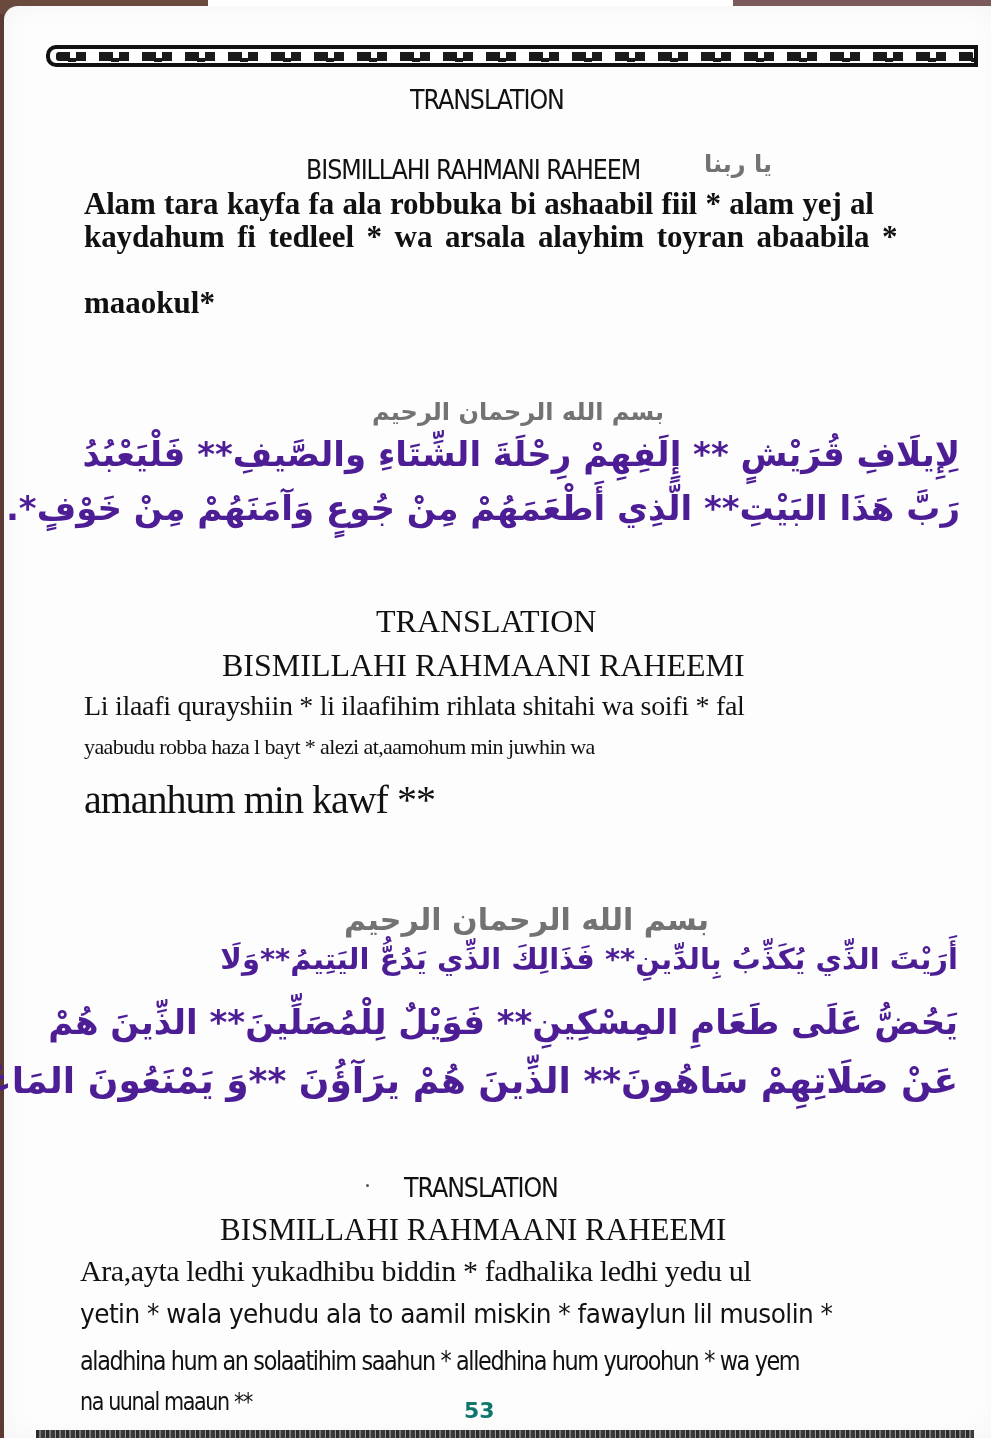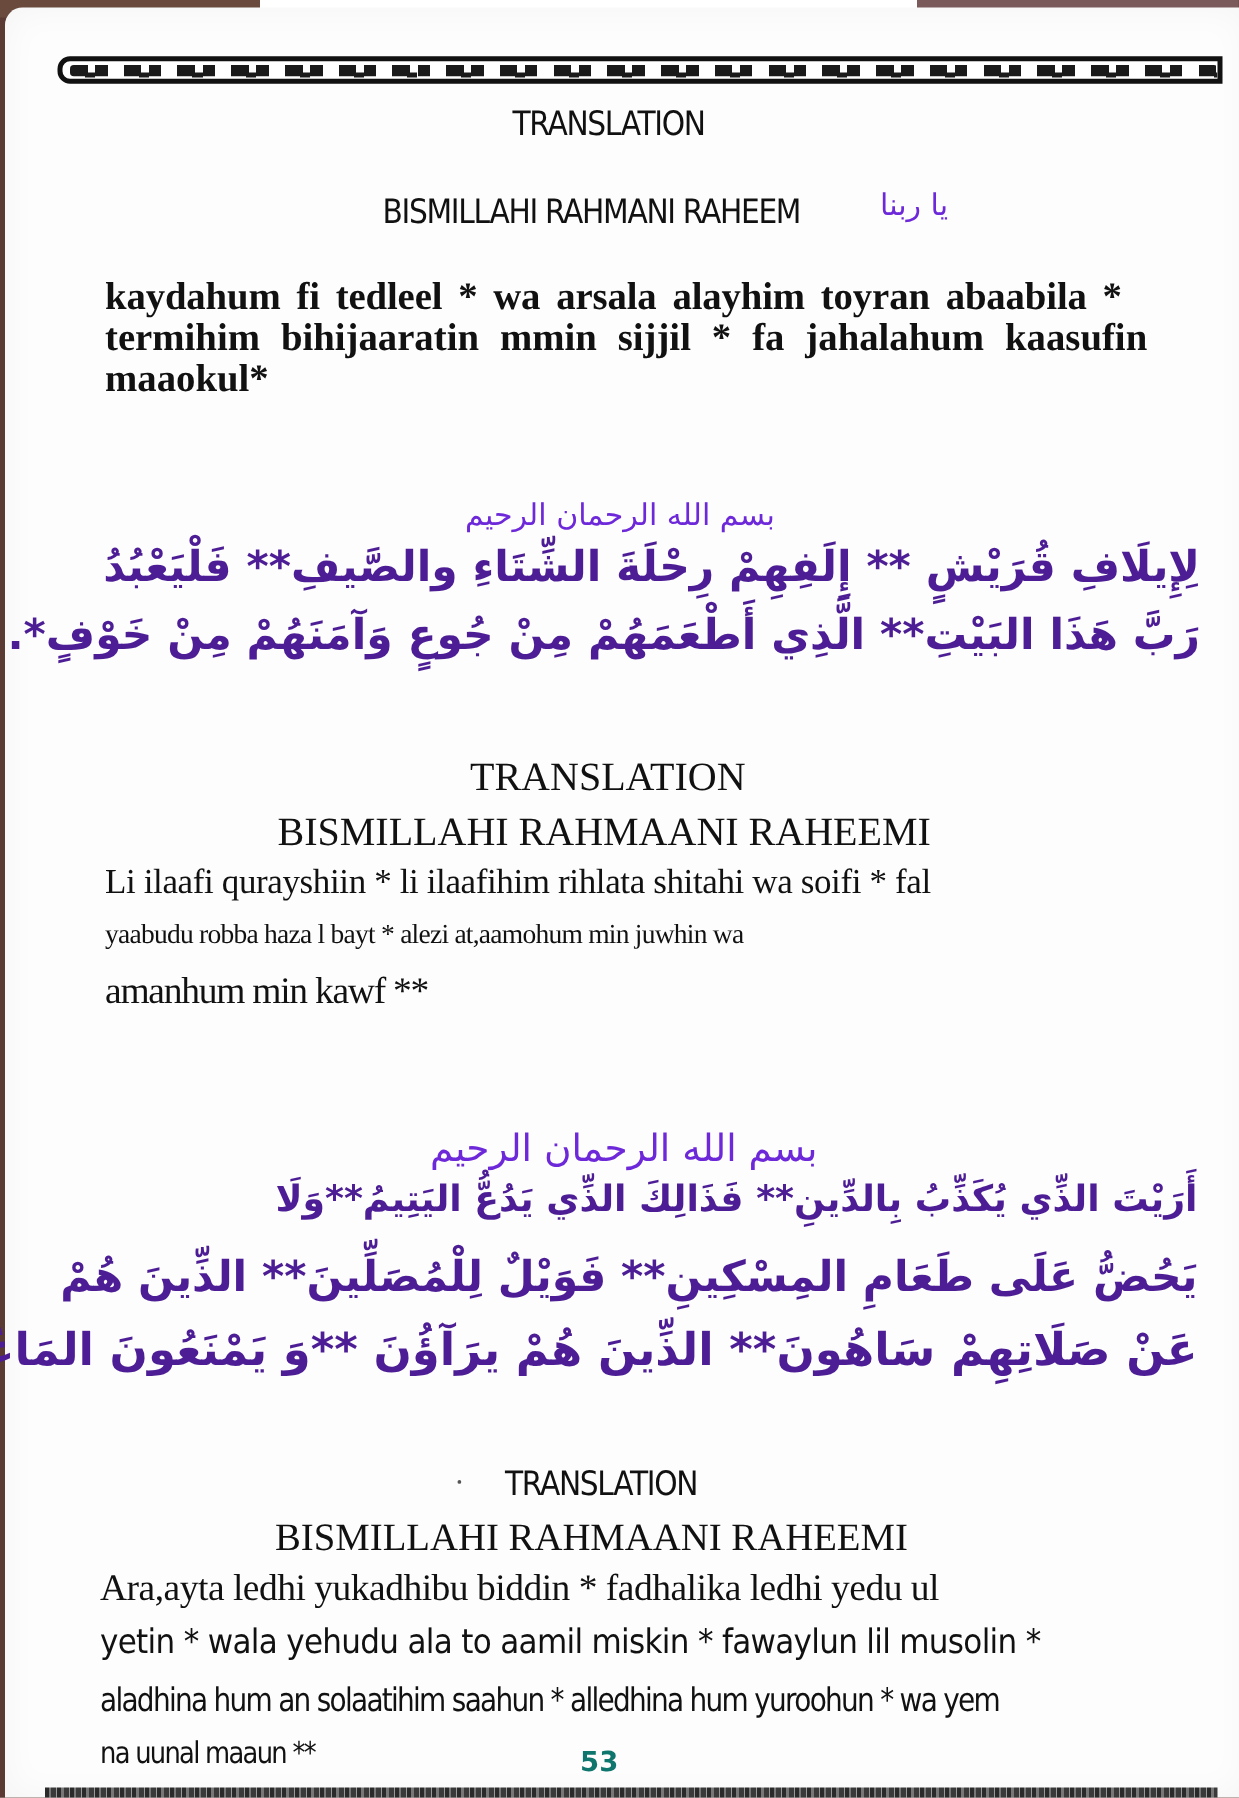--- a/index.html
+++ b/index.html
@@ -86,22 +86,22 @@
     font-family: "DejaVu Sans", sans-serif;
     font-weight: bold;
     color: #4c1d95;
     direction: rtl;
     text-align: justify;
     white-space: nowrap;
   }
   .arabic-heading {
     position: absolute;
     font-family: "DejaVu Sans", sans-serif;
-    font-weight: normal;
-    color: #6d28d9;
+    font-weight: bold;
+    color: #737373;
     direction: rtl;
     white-space: nowrap;
     text-align: center;
   }
   .page-number {
     position: absolute;
     font-family: "DejaVu Sans", sans-serif;
     font-weight: bold;
     color: #0f766e;
     font-size: 22px;
@@ -124,35 +124,35 @@
   <div class="border-band">
     <div class="pattern"></div>
     <div class="pattern-low"></div>
   </div>
 
   <div class="heading-sans" style="left:406px; top:78px; font-size:27px;">TRANSLATION</div>
 
   <div class="heading-sans" style="left:302px; top:148px; font-size:27px;">BISMILLAHI RAHMANI RAHEEM</div>
   <div class="arabic-heading" style="left:700px; top:144px; font-size:24px;">يا ربنا</div>
 
+  <div class="body-serif" style="left:80px; top:180px; font-size:31px; font-weight:bold; letter-spacing:-0.2px; word-spacing:1px;">Alam tara kayfa fa ala robbuka bi ashaabil fiil * alam yej al</div>
   <div class="body-serif" style="left:80px; top:213px; font-size:31px; font-weight:bold; letter-spacing:-0.1px; word-spacing:5px;">kaydahum fi tedleel * wa arsala alayhim toyran abaabila *</div>
-  <div class="body-serif" style="left:80px; top:246px; font-size:31px; font-weight:bold; letter-spacing:0px; word-spacing:9px;">termihim bihijaaratin mmin sijjil * fa jahalahum kaasufin</div>
   <div class="body-serif" style="left:80px; top:279px; font-size:31px; font-weight:bold;">maaokul*</div>
 
   <div class="arabic-heading" style="left:368px; top:392px; font-size:24px;">بسم الله الرحمان الرحيم</div>
 
   <div class="arabic" style="left:96px; top:428px; width:860px; font-size:34px;">لِإِيلَافِ قُرَيْشٍ ** إِلَفِهِمْ رِحْلَةَ الشِّتَاءِ والصَّيفِ** فَلْيَعْبُدُ</div>
   <div class="arabic" style="left:96px; top:482px; width:860px; font-size:34px;">رَبَّ هَذَا البَيْتِ** الَّذِي أَطْعَمَهُمْ مِنْ جُوعٍ وَآمَنَهُمْ مِنْ خَوْفٍ*.</div>
 
   <div class="heading-serif" style="left:372px; top:597px; font-size:32px;">TRANSLATION</div>
   <div class="heading-serif" style="left:218px; top:641px; font-size:32px;">BISMILLAHI RAHMAANI RAHEEMI</div>
 
   <div class="body-serif" style="left:80px; top:684px; font-size:28px; letter-spacing:-0.3px;">Li ilaafi qurayshiin *  li ilaafihim  rihlata  shitahi wa soifi *  fal</div>
   <div class="body-serif" style="left:80px; top:728px; font-size:22px; letter-spacing:-0.6px;">yaabudu robba haza l bayt *  alezi at,aamohum min juwhin wa</div>
-  <div class="body-serif" style="left:80px; top:770px; font-size:30px; letter-spacing:-1px;">amanhum min kawf **</div>
+  <div class="body-serif" style="left:80px; top:770px; font-size:40px; letter-spacing:-1px;">amanhum min kawf **</div>
 
   <div class="arabic-heading" style="left:340px; top:896px; font-size:30px;">بسم الله الرحمان الرحيم</div>
 
   <div class="arabic" style="left:84px; top:936px; width:870px; font-size:29px;">أَرَيْتَ الذِّي يُكَذِّبُ بِالدِّينِ** فَذَالِكَ الذِّي يَدُعُّ اليَتِيمُ**وَلَا</div>
   <div class="arabic" style="left:84px; top:996px; width:870px; font-size:34px;">يَحُضُّ عَلَى طَعَامِ المِسْكِينِ** فَوَيْلٌ لِلْمُصَلِّينَ** الذِّينَ هُمْ</div>
   <div class="arabic" style="left:84px; top:1054px; width:870px; font-size:36px;">عَنْ صَلَاتِهِمْ سَاهُونَ** الذِّينَ هُمْ يرَآؤُنَ **وَ يَمْنَعُونَ المَاعُونَ</div>
 
   <div class="speck" style="left:362px; top:1178px;"></div>
   <div class="heading-sans" style="left:400px; top:1166px; font-size:27px;">TRANSLATION</div>
   <div class="heading-serif" style="left:216px; top:1206px; font-size:31px;">BISMILLAHI RAHMAANI RAHEEMI</div>

